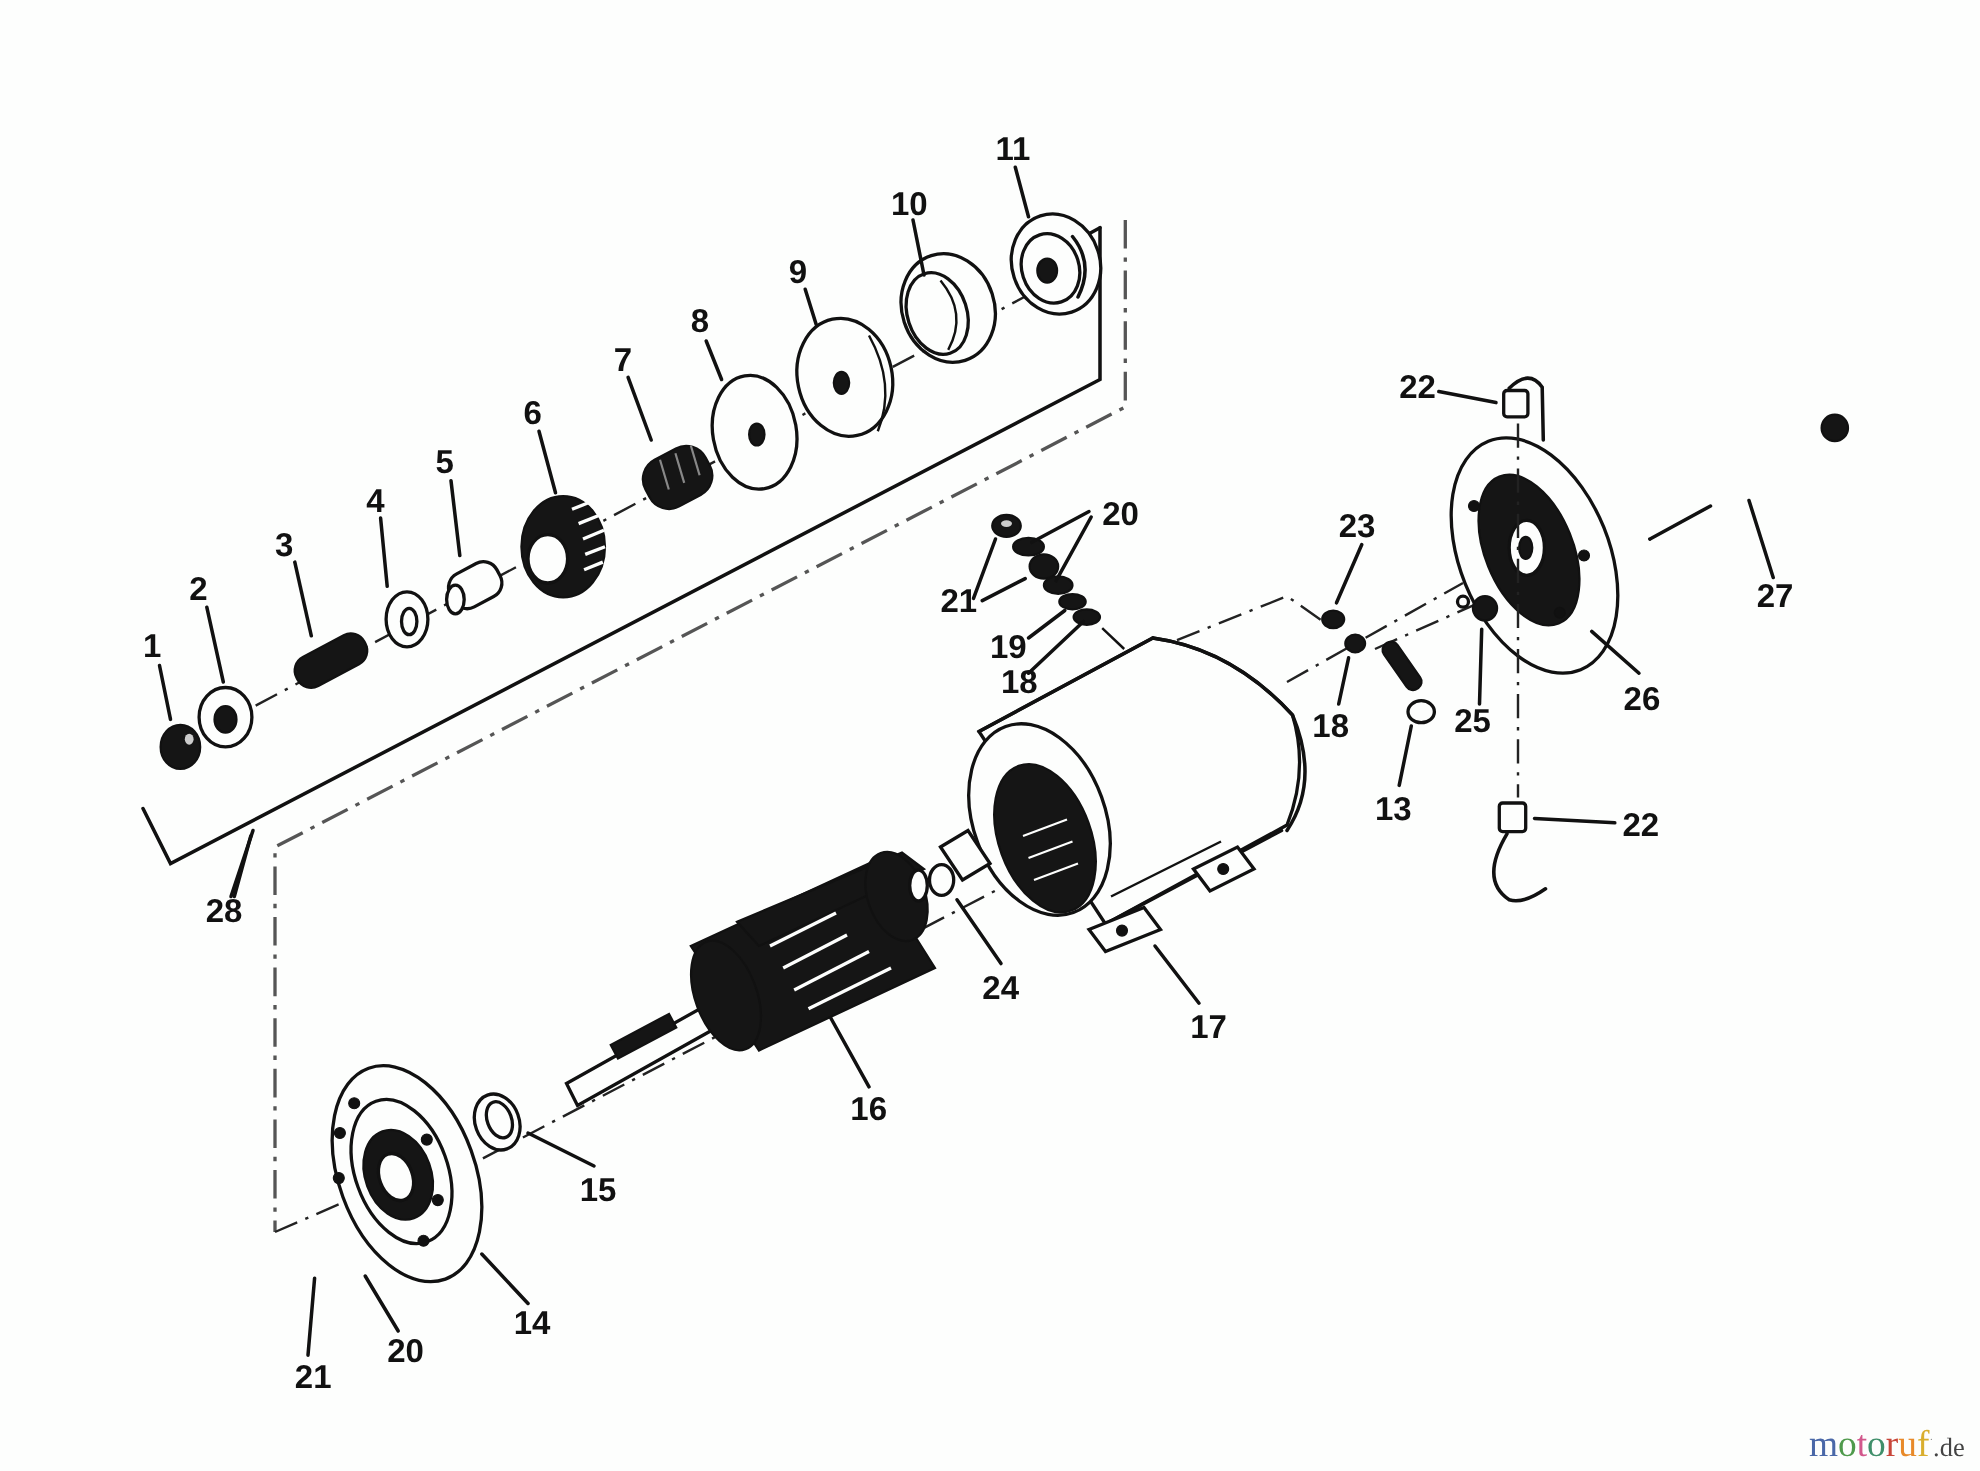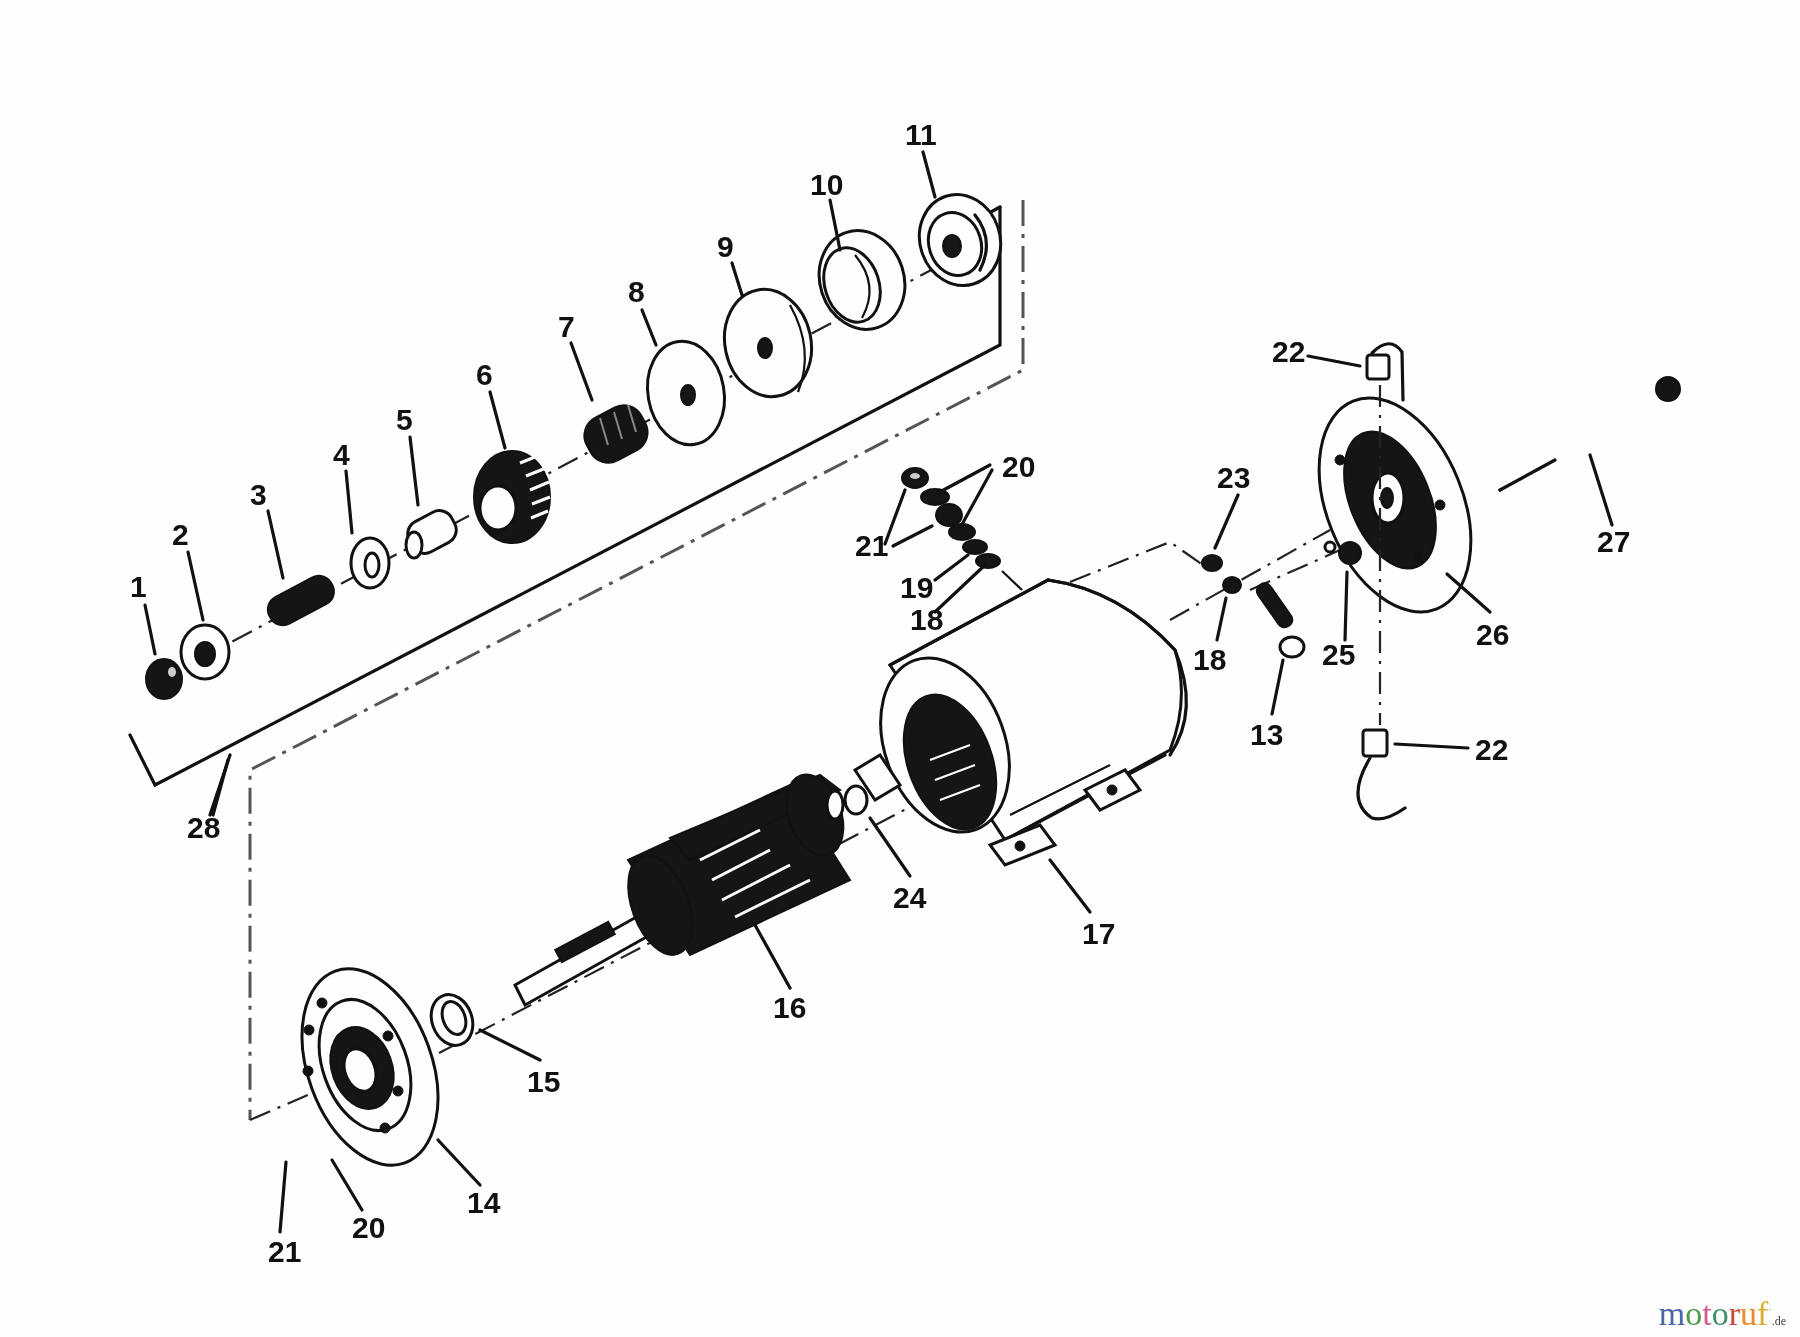--- a/index.html
+++ b/index.html
@@ -37,21 +37,21 @@
     .watermark {
       position: absolute;
       right: 14px;
       bottom: 6px;
       font-family: "Liberation Serif", serif;
       font-size: 34px;
       letter-spacing: 0px;
       line-height: 1;
     }
     .watermark .de {
-      font-size: 12px;
+      font-size: 24px;
       color: #444;
     }
     .watermark .dot-sup {
       font-size: 10px;
       color: #888;
       vertical-align: super;
     }
   </style>
 </head>
 <body>

